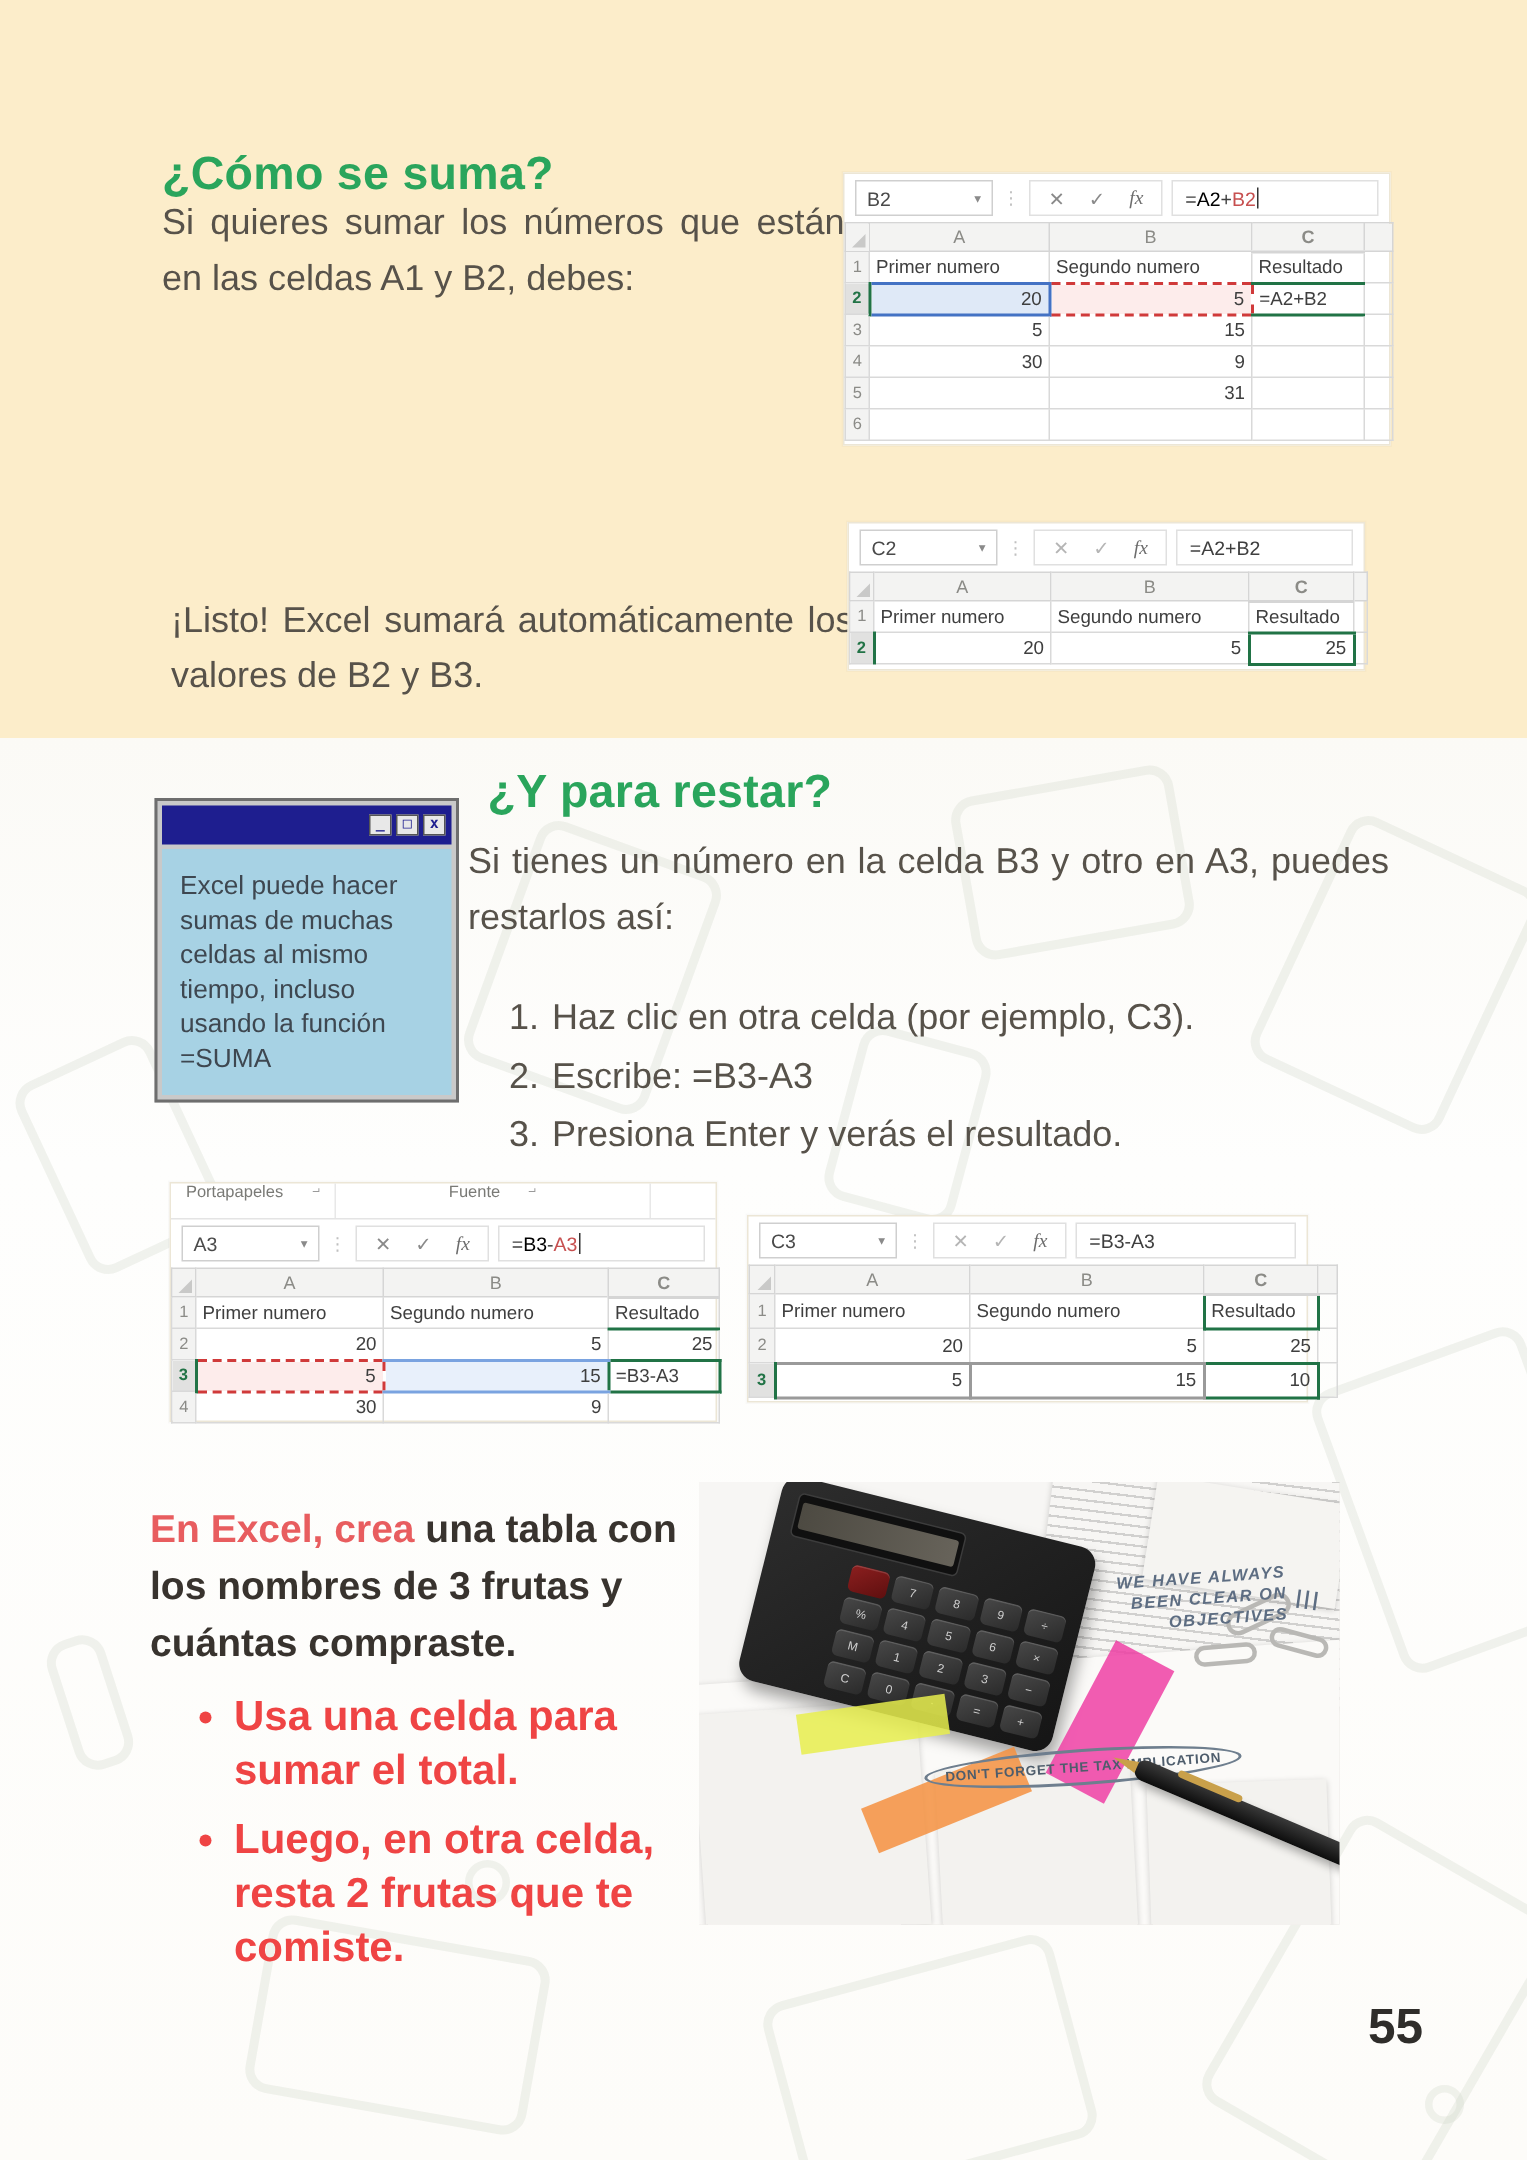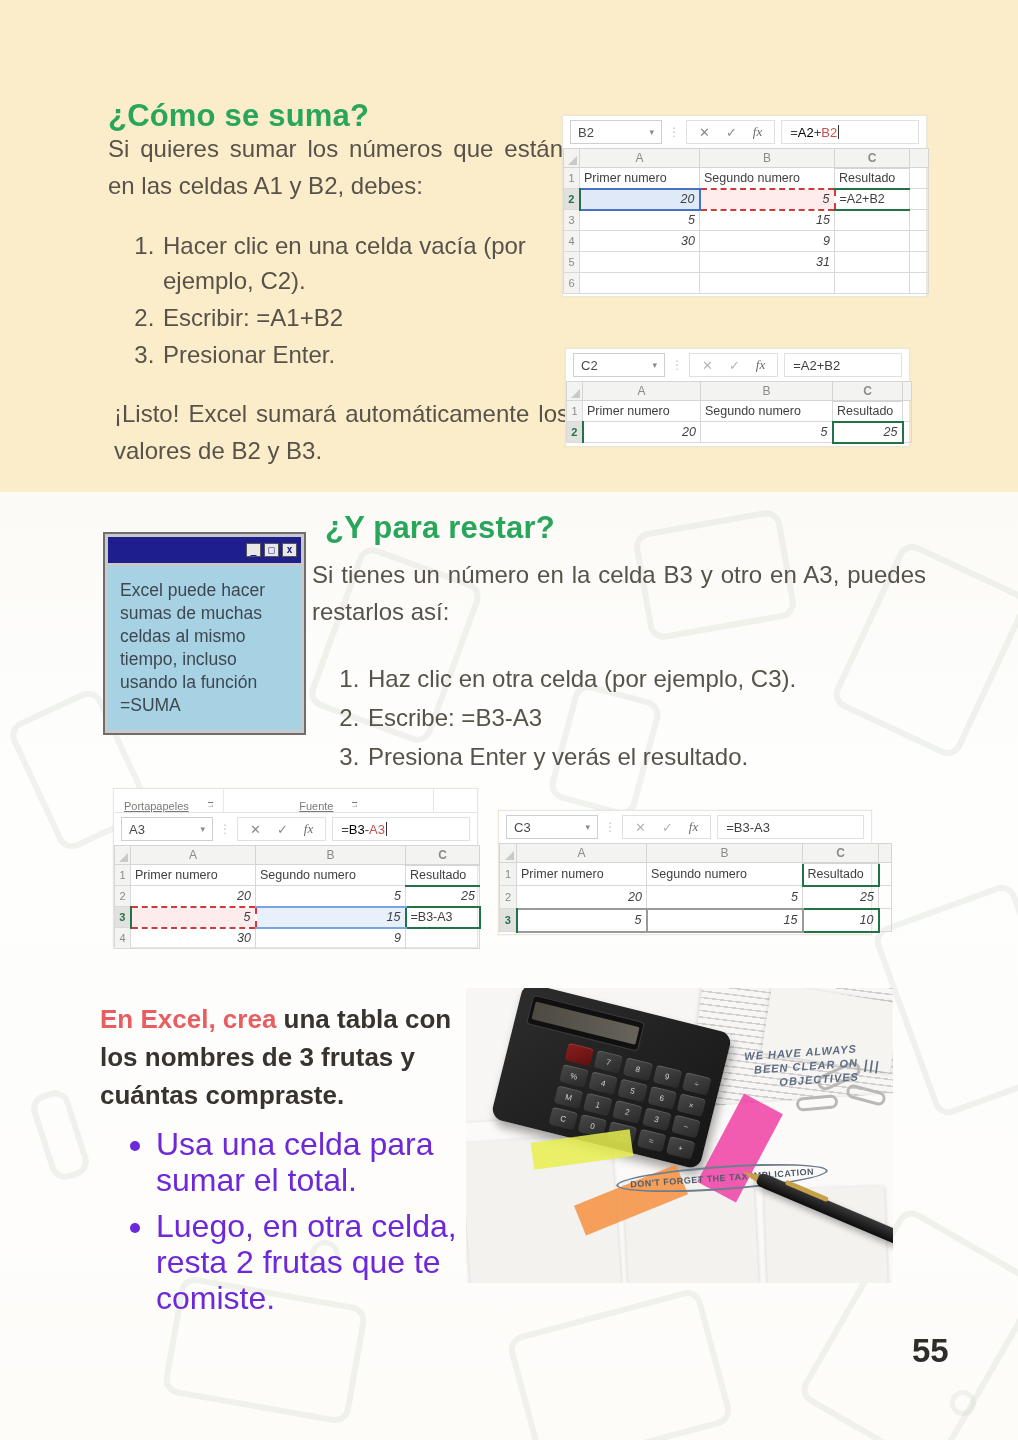--- a/index.html
+++ b/index.html
@@ -14,55 +14,55 @@
   .wm { position:absolute; border:6px solid rgba(205,212,196,0.28); border-radius:16px; }
   .wm.circle { border-radius:50%; border-width:5px; }
 
   
   .h-green { position:absolute; font-size:31px; font-weight:bold; color:#2aa55c; letter-spacing:0.2px; }
   .body-text { position:absolute; font-size:24px; line-height:37px; color:#57524a; text-align:justify; text-align-last:left; }
   .steps { position:absolute; font-size:24px; line-height:35px; color:#57524a; list-style:decimal; list-style-position:outside; }
   .steps li { margin-bottom:2px; padding-left:2px; }
   .task-lead { position:absolute; font-size:26px; line-height:38px; font-weight:bold; color:#38332e; }
   .task-lead .red { color:#e85d5f; }
-  .task-bullets { position:absolute; font-size:32px; line-height:36px; color:#6d28d9; list-style:disc; }
+  .task-bullets { position:absolute; font-size:28px; line-height:36px; color:#ef4444; list-style:disc;font-weight:bold; }
   .task-bullets li { margin-bottom:10px; }
   .page-num { position:absolute; font-size:33px; font-weight:bold; color:#2f2d2a; }
 
   
   .retro-win { position:absolute; left:103px; top:532px; width:203px; background:#c9c9c9; border:2px solid #6e6e6e; padding:3px; }
   .retro-title { height:26px; background:#1e1e8f; display:flex; align-items:center; justify-content:flex-end; gap:3px; padding:0 4px; }
   .win-btn { width:15px; height:14px; background:#e8e8e8; border:1px solid #555; color:#1e1e8f; font-size:10px; font-weight:bold;
     display:flex; align-items:center; justify-content:center; line-height:1; font-family:"DejaVu Sans Mono", monospace; }
   .retro-name { margin-top:3px; height:42px; background:#ffffff; border:2px solid #777; display:flex; align-items:center; padding:0 10px;
     font-family:"DejaVu Sans Mono", monospace; font-weight:bold; font-size:27px; color:#1c1c1c; letter-spacing:1px; }
   .retro-body { margin-top:3px; background:#a7d2e4; padding:13px 12px; font-size:17.5px; line-height:23px; color:#3e4750; }
 
   
   .ss { position:absolute; background:#ffffff; border:1px solid #ece6d6; box-shadow:0 0 0 1px rgba(0,0,0,0.02); font-size:13px; color:#3f3f3f; }
   .ribbonrow { display:flex; align-items:flex-end; height:24px; border-bottom:1px solid #e4e4e4; color:#7a7a76; font-size:11px; }
-  .ribbonrow .grp { display:flex; align-items:flex-end; gap:19px; justify-content:center; height:100%; border-right:1px solid #e8e8e8;text-decoration:underline; }
+  .ribbonrow .grp { display:flex; align-items:flex-start; gap:19px; justify-content:center; height:100%; border-right:1px solid #e8e8e8; }
   .launcher { display:inline-block; transform:rotate(180deg); font-size:9px; color:#9a9a9a; }
   .fxrow { display:flex; align-items:center; gap:6px; padding:4px 7px 4px 7px; }
   .namebox { width:92px; border:1px solid #cfcfcf; background:#fff; display:flex; align-items:center; justify-content:space-between;
     padding:2px 7px; font-size:13px; color:#4a4a4a; height:24px; }
   .namebox .arrow { color:#8a8a8a; font-size:9px; }
   .vdots { color:#c0c0c0; font-size:12px; }
   .fxbtns { border:1px solid #e0e0e0; display:flex; align-items:center; gap:16px; padding:2px 12px; height:24px; color:#8a8a8a; }
   .fxbtns .fxg { font-style:italic; font-family:"Liberation Serif", serif; color:#6c6c6c; }
   .fbar { flex:1; border:1px solid #e0e0e0; height:24px; display:flex; align-items:center; padding:0 8px; gap:0; font-size:13px; color:#3f3f3f; }
   .ref-blue { color:#000000; } .ref-red { color:#c75050; }
   .cursor { display:inline-block; width:1px; height:14px; background:#333; margin-left:1px; }
   table.grid { border-collapse:collapse; table-layout:fixed; width:100%; }
   .grid td { border:1px solid #d9d9d9; height:21px; padding:0 4px; overflow:hidden; white-space:nowrap; font-size:12.5px; }
   .grid tr.hdr td { height:19px; background:#f3f3f2; color:#8b8b87; text-align:center; font-size:12px; border-color:#d5d5d5; }
   .grid td.rowhd { background:#f3f3f2; color:#8b8b87; text-align:center; font-size:11px; padding:0; }
   .grid td.selcolhd { background:#e1e1e0; color:#217346; font-weight:bold; border-bottom:2px solid #217346; }
   .grid td.selrowhd { background:#e1e1e0; color:#217346; font-weight:bold; border-right:2px solid #217346; }
-  .grid td.num { text-align:right;font-style:italic; }
+  .grid td.num { text-align:right; }
   .corner { position:relative; }
   .corner:after { content:""; position:absolute; right:2px; bottom:2px; border-left:9px solid transparent; border-bottom:9px solid #c9c9c8; }
   .cell-blue { background:#dfe9f7; border:2px solid #4472c4 !important; }
   .cell-red-dash { background:#fdeceb; border:2px dashed #d03a3a !important; }
   .cell-blue-band { background:#e8f0fb; border-top:2px solid #7aa3e0 !important; border-bottom:2px solid #7aa3e0 !important; }
   .cell-green-box { border:2px solid #217346 !important; }
   .green-topbot { border-top:2px solid #217346 !important; border-bottom:2px solid #217346 !important; }
   .green-bot { border-bottom:2px solid #217346 !important; }
   .gray-thick { border:2px solid #9a9a9a !important; }
 
@@ -111,25 +111,20 @@
   <div class="wm" style="left:170px; top:1290px; width:190px; height:120px; transform:rotate(10deg);"></div>
   <div class="wm" style="left:520px; top:1310px; width:200px; height:140px; transform:rotate(-15deg);"></div>
   <div class="wm" style="left:840px; top:1230px; width:160px; height:220px; transform:rotate(30deg);"></div>
   <div class="wm circle" style="left:310px; top:1240px; width:30px; height:30px;"></div>
   <div class="wm circle" style="left:950px; top:1390px; width:26px; height:26px;"></div>
   <div class="wm" style="left:40px; top:1090px; width:40px; height:90px; transform:rotate(-18deg);"></div>
 
   <div class="h-green" style="left:108px; top:98px;">¿Cómo se suma?</div>
   <div class="body-text" style="left:108px; top:130px; width:455px;">Si quieres sumar los números que están en las celdas A1 y B2, debes:</div>
 
-  <ol class="steps" style="left:133px; top:228px; width:435px; padding-left:28px;">
-    <li>Hacer clic en una celda vacía (por ejemplo, C2).</li>
-    <li>Escribir: =A1+B2</li>
-    <li>Presionar Enter.</li>
-  </ol>
 
   <div class="body-text" style="left:114px; top:395px; width:455px;">¡Listo! Excel sumará automáticamente los valores de B2 y B3.</div>
 
   <div class="ss" style="left:562px; top:115px; width:365px; height:182px;">
     <div class="fxrow">
       <div class="namebox">
         <span>B2</span>
         <span class="arrow">▾</span>
       </div>
       <span class="vdots">⋮</span>

